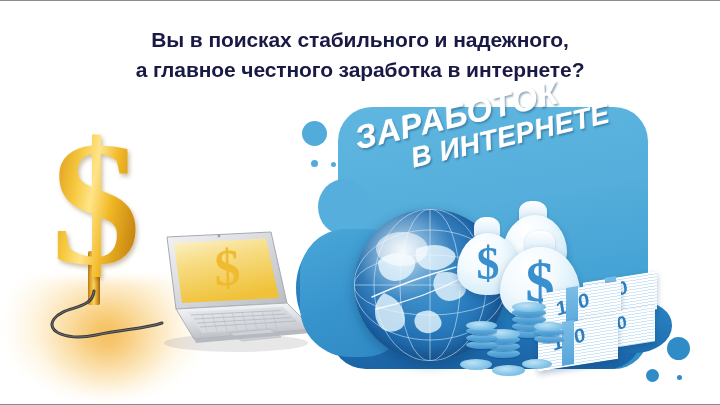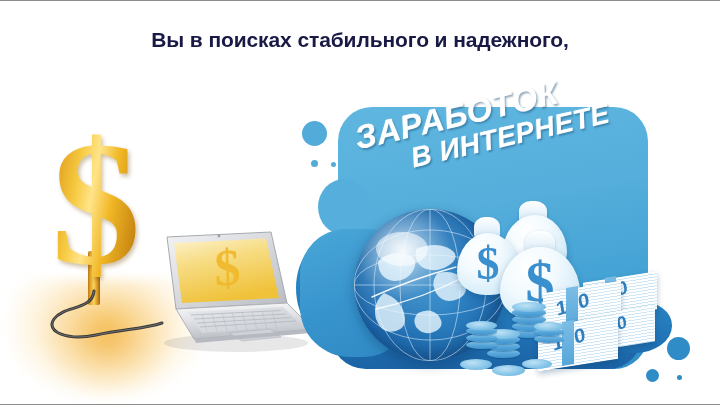--- a/index.html
+++ b/index.html
@@ -269,20 +269,21 @@
     user-select: none;
   }
 </style>
 </head>
 <body>
 
 <div id="slide">
 
   <div class="headline">
     <span class="l1">Вы в поисках стабильного и надежного,</span>
+    <span class="l2">а главное честного заработка в интернете?</span>
   </div>
 
   <div class="goldglow"></div>
   <div class="goldglow2"></div>
   <div class="dollar-stem"></div>
   <div class="big-dollar">$</div>
 
   <svg class="cable" viewBox="0 0 180 70">
     <path d="M82 2 C 80 22, 52 16, 42 30 C 33 43, 56 52, 84 46 C 112 40, 132 40, 150 34" fill="none" stroke="#3b3b3b" stroke-width="3" stroke-linecap="round"></path>
     <path d="M82 2 C 80 22, 52 16, 42 30 C 33 43, 56 52, 84 46 C 112 40, 132 40, 150 34" fill="none" stroke="#6d6d6d" stroke-width="1" stroke-linecap="round"></path>

